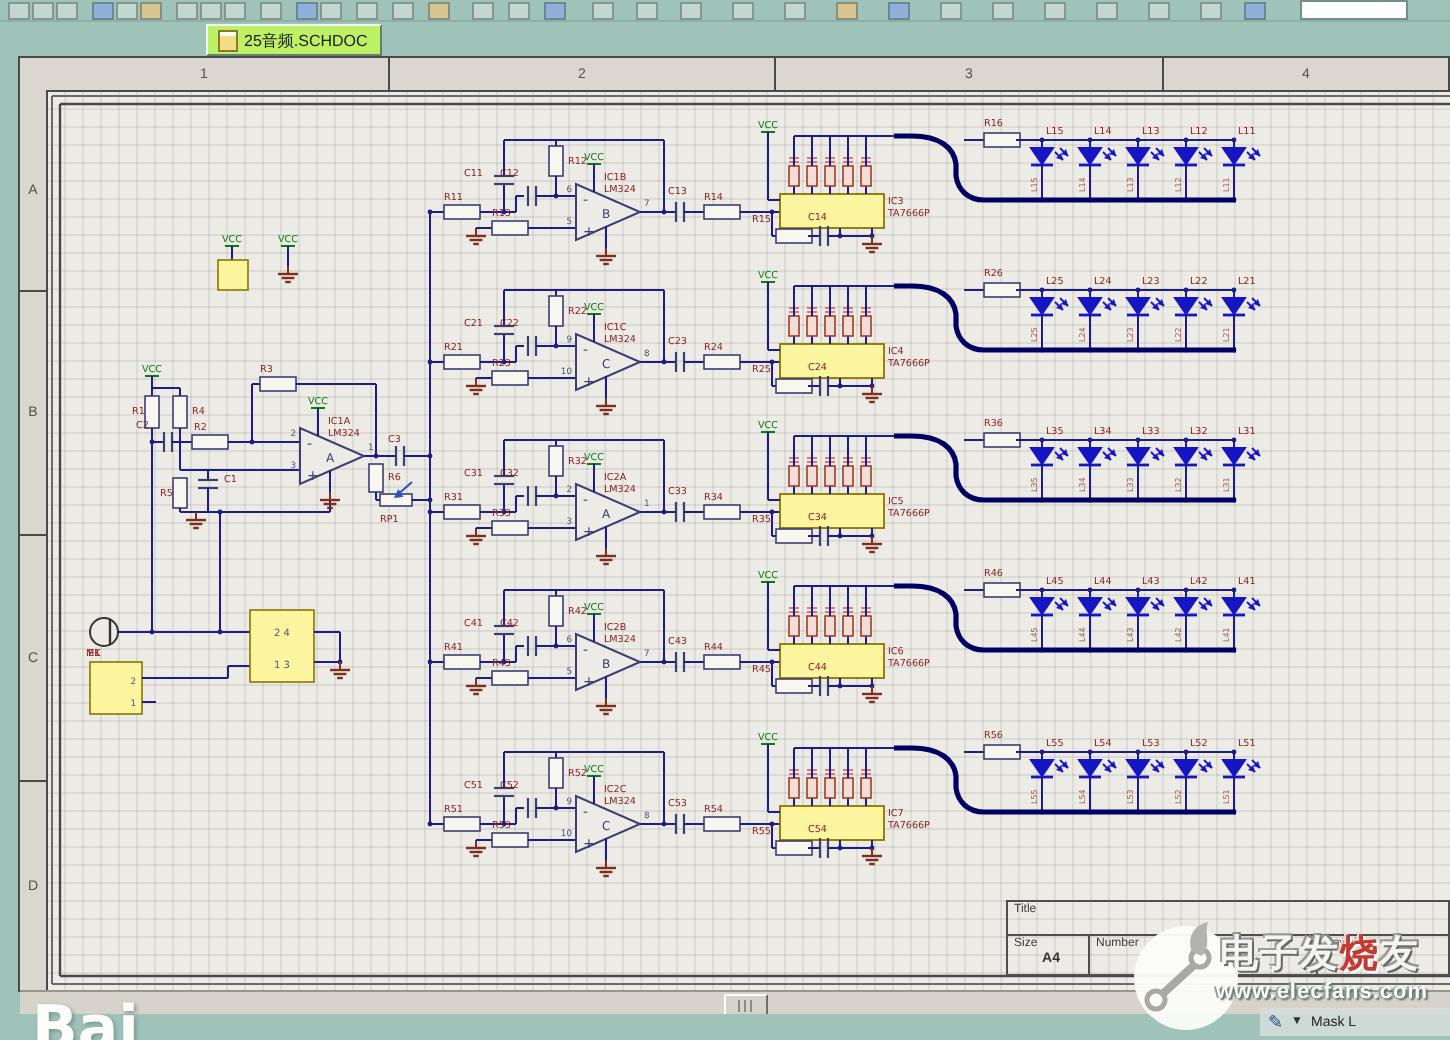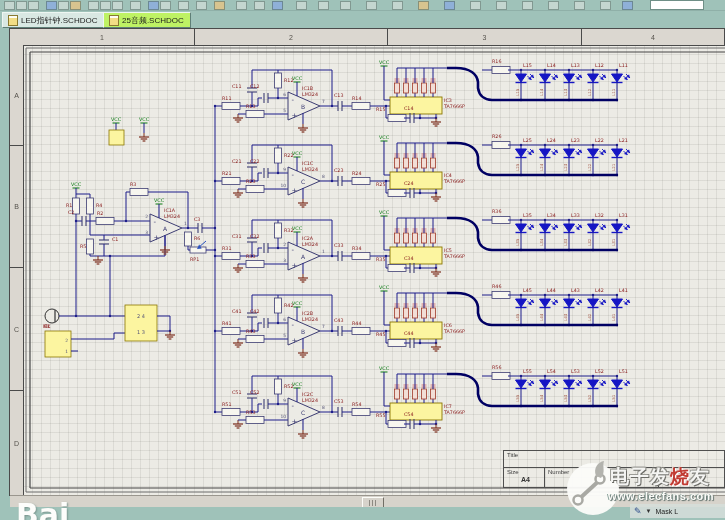--- a/index.html
+++ b/index.html
@@ -1506,21 +1506,17 @@
     <div class="tbico" style="left: 444px; background: rgb(143, 176, 216);"></div>
     <div class="tbico" style="left: 470px; background: rgb(196, 214, 208);"></div>
     <div class="tbico" style="left: 496px; background: rgb(196, 214, 208);"></div>
     <div class="tbico" style="left: 522px; background: rgb(196, 214, 208);"></div>
     <div class="tbico" style="left: 548px; background: rgb(196, 214, 208);"></div>
     <div class="tbico" style="left: 574px; background: rgb(196, 214, 208);"></div>
     <div class="tbico" style="left: 600px; background: rgb(196, 214, 208);"></div>
     <div class="tbico" style="left: 622px; background: rgb(143, 176, 216);"></div>
   </div>
 <div id="tabbar">
-  <div class="tab active" style="left:2px">
-    <span class="docicon"></span>
-    <span>LED指针钟.SCHDOC</span>
-  </div>
   <div class="tab" style="left:103px">
     <span class="docicon"></span>
     <span>25音频.SCHDOC</span>
   </div>
 </div>
 
 </body></html>

